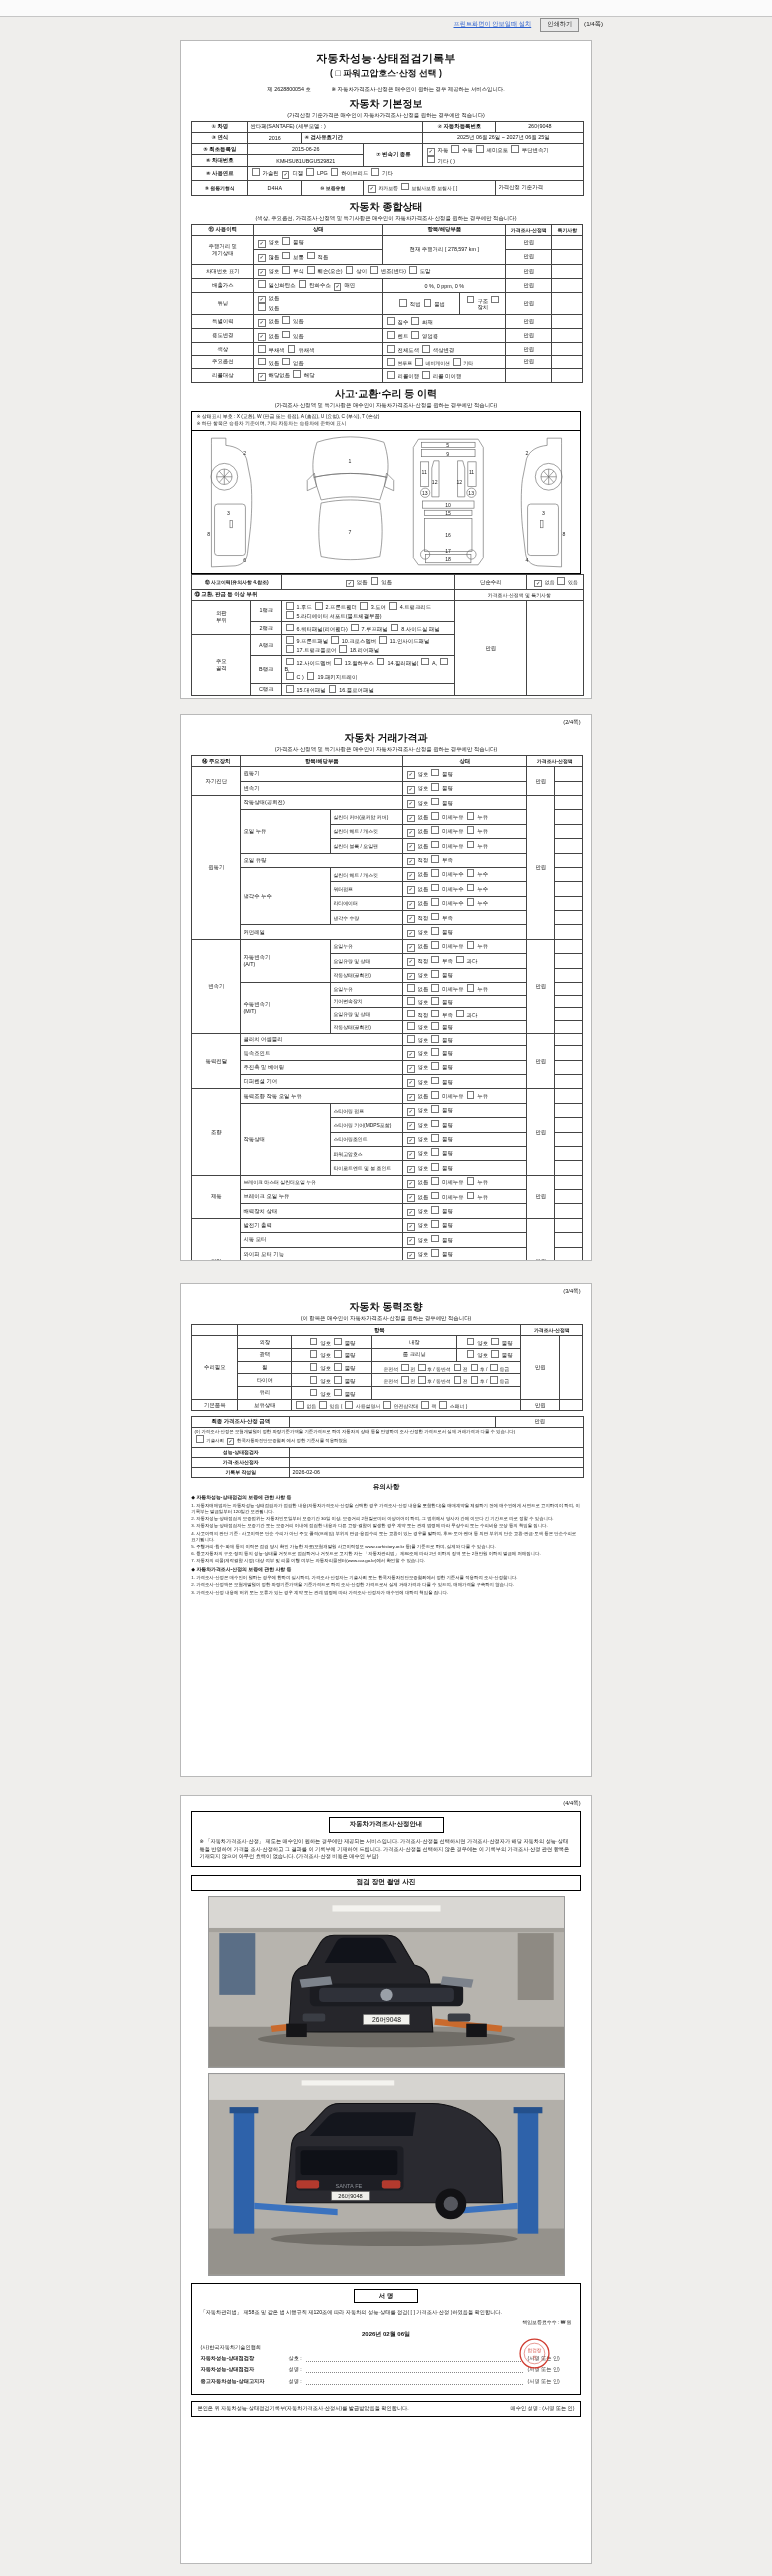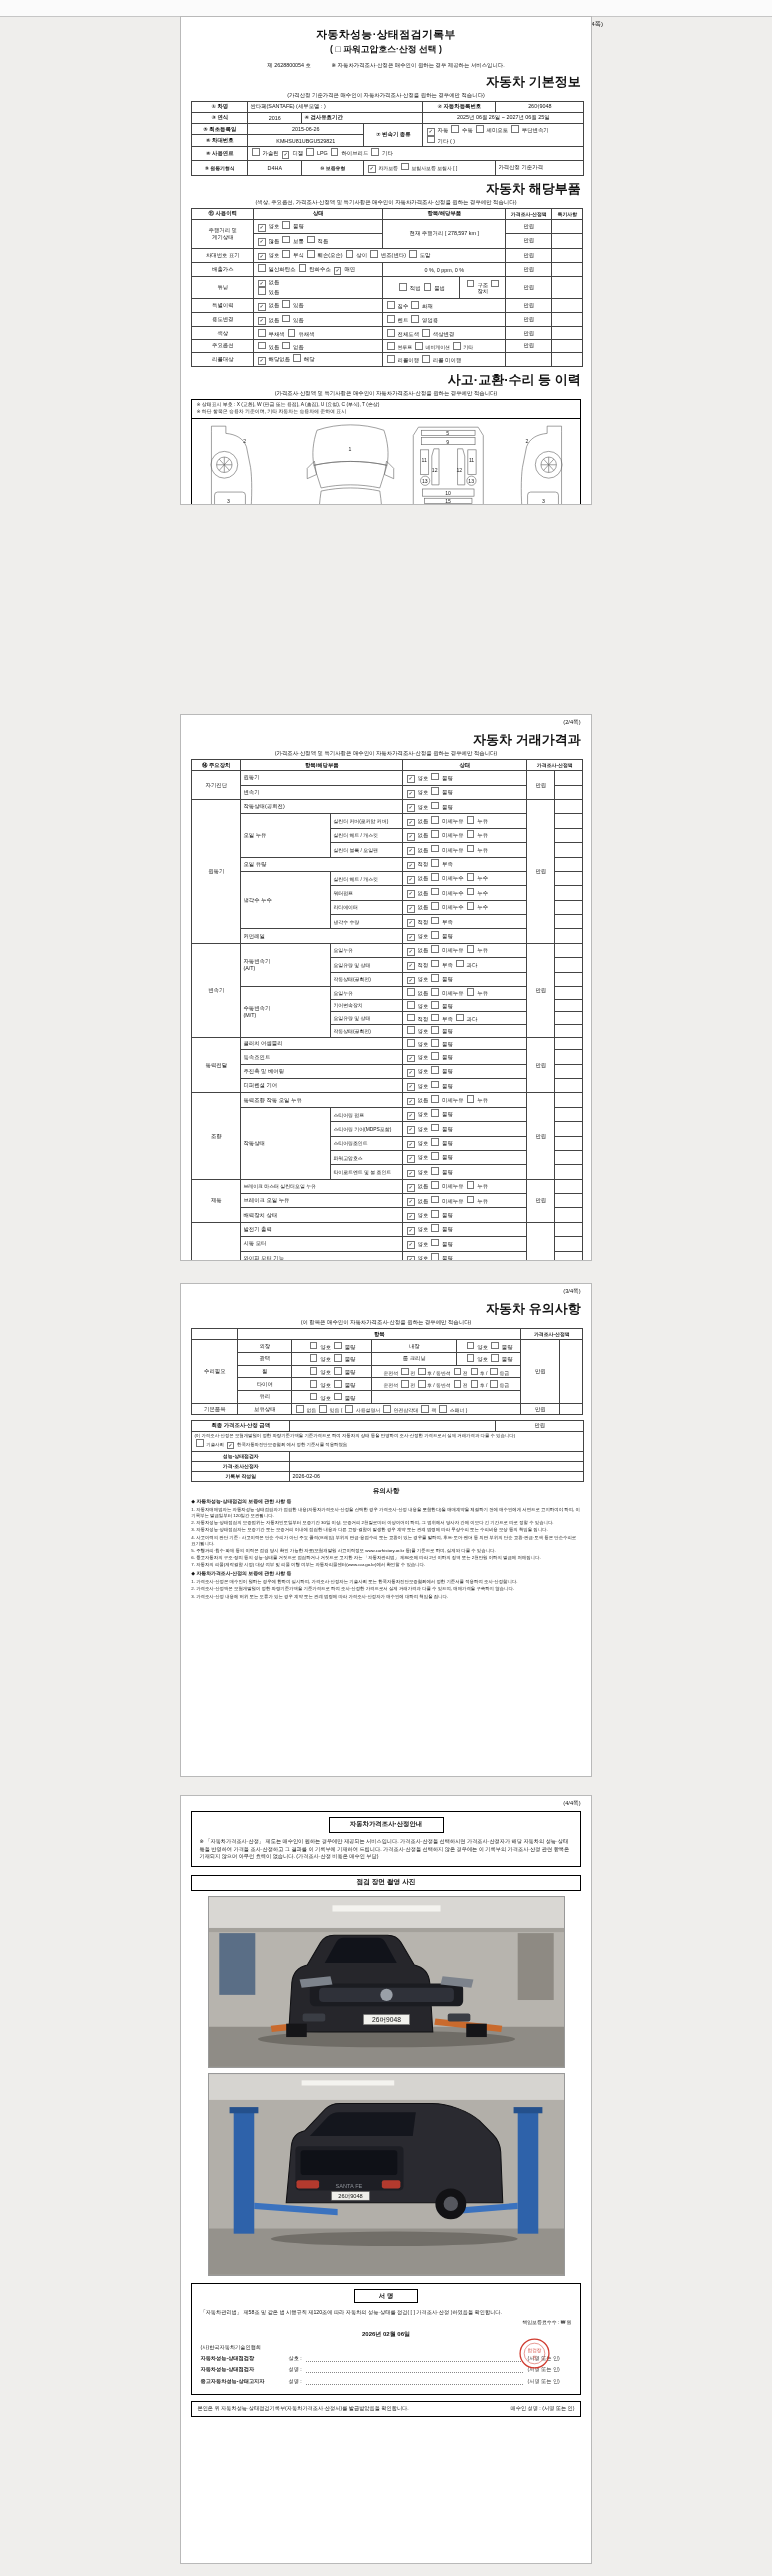--- a/index.html
+++ b/index.html
@@ -7,29 +7,29 @@
        font-family:"Liberation Sans","DejaVu Sans",sans-serif;color:#111;}
   .topstrip{position:absolute;top:0;left:0;width:773px;height:15.5px;background:#fbfbfb;
             border-bottom:0.5px solid #c6c6c6;}
   .toolbar{position:absolute;top:17.5px;left:0;width:603px;text-align:right;font-size:6.2px;}
   .toolbar a{color:#2b5fce;text-decoration:underline;margin-right:7.2px;}
   .print-btn{display:inline-block;background:#e8e8e8;border:0.5px solid #8f8f8f;
              padding:1.5px 6.2px;font-size:6.2px;color:#222;cursor:pointer;}
   .pageno-top{display:inline-block;margin-left:3.1px;font-size:6.2px;color:#222;}
   .page{position:absolute;left:180px;width:412px;background:#fff;border:0.5px solid #b9b9b9;
         padding:4.1px 10.3px;box-sizing:border-box;overflow:hidden;}
-  #page1{top:16px;height:489px;}
+  #page1{top:40px;height:659px;}
   #page2{top:714px;height:547px;}
   #page3{top:1283px;height:494px;}
   #page4{top:1795px;height:769px;}
   .pageno{text-align:right;font-size:5.7px;margin:0 0 1px 0;}
   .doc-title{font-size:10.8px;font-weight:bold;text-align:center;margin-top:7.2px;letter-spacing:0.5px;}
   .doc-sub{font-size:8.8px;font-weight:bold;text-align:center;margin-top:2.1px;}
   .doc-no-line{display:flex;justify-content:center;gap:20.6px;font-size:5.4px;margin:5.2px 0 4.1px 0;}
-  .sec-title{font-size:13px;font-weight:bold;text-align:right;margin:4.1px 0 1px 0;}
+  .sec-title{font-size:10px;font-weight:bold;text-align:center;margin:4.1px 0 1px 0;}
   .sec-sub{font-size:5.4px;text-align:center;margin:0 0 2.1px 0;}
   table{border-collapse:collapse;table-layout:fixed;width:100%;border:1px solid #000;}
   td{border:0.5px solid #444;font-size:5.4px;padding:1.5px 2.1px;text-align:center;
      vertical-align:middle;word-break:keep-all;overflow:hidden;}
   td.l{text-align:left;}
   td.b{font-weight:bold;}
   td.s{font-size:4.9px;}
   td.xs{font-size:4.4px;line-height:1.35;}
   .cb{display:inline-block;width:5.7px;height:5.7px;border:0.5px solid #777;background:#fff;
       margin:0 1.5px;vertical-align:-1px;font-size:5.2px;line-height:5.7px;text-align:center;
@@ -125,21 +125,21 @@
         <tr>
           <td class="b s">⑨ 원동기형식</td>
           <td class="">D4HA</td>
           <td class="b s">⑩ 보증유형</td>
           <td colspan="2" class="l s"><span class="cb">✓</span> 자가보증  <span class="cb"></span> 보험사보증  보험사 [          ]</td>
           <td class="l">가격산정 기준가격</td>
         </tr>
       </tbody>
     </table>
 
-  <div class="sec-title">자동차 해당부품</div>
+  <div class="sec-title">자동차 종합상태</div>
   <div class="sec-sub">(색상, 주요옵션, 가격조사·산정액 및 특기사항은 매수인이 자동차가격조사·산정을 원하는 경우에만 적습니다)</div>
   <table>
       <colgroup>
         <col style="width:62px">
         <col style="width:129px">
         <col style="width:77px">
         <col style="width:46px">
         <col style="width:46px">
         <col style="width:31px">
       </colgroup>
@@ -597,21 +597,21 @@
           <td class="l"><span class="cb">✓</span> 없음   <span class="cb"></span> 있음</td>
           <td class="">만원</td>
           <td class=""></td>
         </tr>
       </tbody>
     </table>
 </div>
 
 <div class="page" id="page3">
   <div class="pageno">(3/4쪽)</div>
-  <div class="sec-title">자동차 유의사항</div>
+  <div class="sec-title">자동차 동력조향</div>
   <div class="sec-sub">(이 항목은 매수인이 자동차가격조사·산정을 원하는 경우에만 적습니다)</div>
   <table>
       <colgroup>
         <col style="width:46px">
         <col style="width:54px">
         <col style="width:80px">
         <col style="width:85px">
         <col style="width:64px">
         <col style="width:39px">
         <col style="width:23px">

